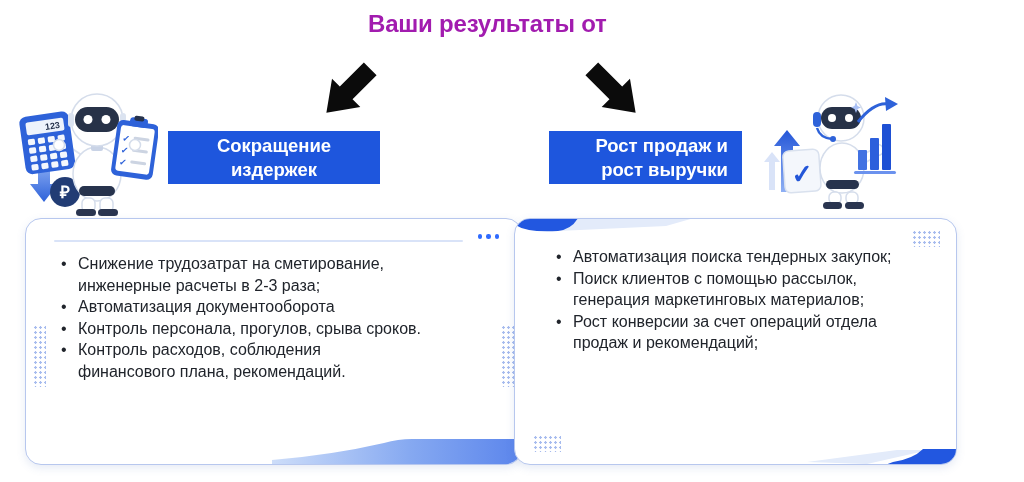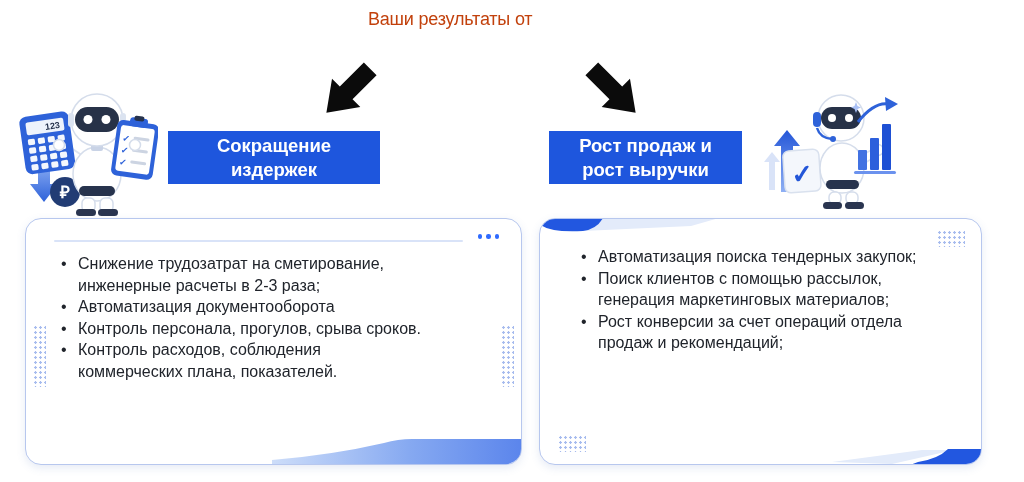--- a/index.html
+++ b/index.html
@@ -3,49 +3,49 @@
 <meta charset="utf-8">
 <style>
   * { margin:0; padding:0; box-sizing:border-box; }
   body { background:#ffffff; }
   .stage {
     position:relative; width:1024px; height:482px; background:#ffffff;
     font-family:"Liberation Sans", sans-serif; overflow:hidden; margin:0 auto;
   }
   
   .title {
-    position:absolute; left:368px; top:8px; color:#c2410c;
-    font-size:18px; font-weight:normal; line-height:1.32; letter-spacing:-0.2px;
+    position:absolute; left:368px; top:8px; color:#a21caf;
+    font-size:24px; font-weight:bold; line-height:1.32; letter-spacing:-0.2px;
   }
   .title div { white-space:nowrap; }
   
   .arrow { position:absolute; width:74px; height:68px; }
   #arrow-left { left:312px; top:56px; }
   #arrow-right { left:576px; top:56px; }
   .arrow path { fill:#0b0b0b; }
   
   .header-box {
     position:absolute; background:#1e56dd; color:#ffffff;
     font-weight:bold; font-size:18.5px; line-height:1.25; text-align:center;
     display:flex; align-items:center; justify-content:center; padding:16px 14px;
   }
   #box-left  { left:168px; top:131px; width:212px; height:53px; }
-  #box-right { left:549px; top:131px; width:193px; height:53px; }
+  #box-right { left:549px; top:131px; width:193px; height:53px;text-align:right; }
   
   .robot { position:absolute; }
   #robot-left  { left:8px;   top:76px; width:150px; height:140px; }
   #robot-right { left:754px; top:88px; width:148px; height:122px; }
   
   .card {
     position:absolute; top:218px; height:247px; background:#ffffff;
     border:1.5px solid #b7c7ee; border-radius:16px; overflow:hidden;
     box-shadow:0 3px 9px rgba(90,120,190,0.15);
   }
   #card-left  { left:25px;  width:497px; }
-  #card-right { left:539px; width:443px; }
+  #card-right { left:514px; width:443px; }
   .corner-accent { position:absolute; display:block; }
   #swoosh-left-card { right:-1px; bottom:-1px; width:250px; height:34px; }
   #wedge-topleft   { left:-1px; top:-1px; width:180px; height:26px; }
   #wedge-botright  { right:-1px; bottom:-1px; width:150px; height:24px; }
   .topline {
     position:absolute; left:28px; right:58px; top:21px; height:2px;
     background:#d9e3f8; border-radius:1px;
   }
   .ellipsis { position:absolute; top:15px; right:22px; display:flex; gap:4px; }
   .ellipsis i { width:4.5px; height:4.5px; border-radius:50%; background:#2f6bff; display:block; }
@@ -227,21 +227,21 @@
         <i></i>
         <i></i>
         <i></i>
       </div>
     <div class="dotgrid" id="ld-left"></div>
     <div class="dotgrid" id="ld-right"></div>
     <ul class="bullets">
       <li>Снижение трудозатрат на сметирование, инженерные расчеты в 2-3 раза;</li>
       <li>Автоматизация документооборота</li>
       <li>Контроль персонала, прогулов, срыва сроков.</li>
-      <li>Контроль расходов, соблюдения коммерческих плана, показателей.</li>
+      <li>Контроль расходов, соблюдения финансового плана, рекомендаций.</li>
     </ul>
     <svg id="swoosh-left-card" class="corner-accent" viewBox="0 0 250 34" preserveAspectRatio="none">
       <defs>
         <linearGradient id="rib" x1="0" y1="0" x2="1" y2="0">
           <stop offset="0" stop-color="#cdddf9"></stop>
             <stop offset="0.55" stop-color="#86a9f1"></stop>
             <stop offset="1" stop-color="#5b85ec"></stop>
         </linearGradient>
       </defs>
       <path d="M0,34 L0,29 Q60,24 112,12 Q126,8 140,8 L250,8 L250,34 Z" fill="url(#rib)"></path>

